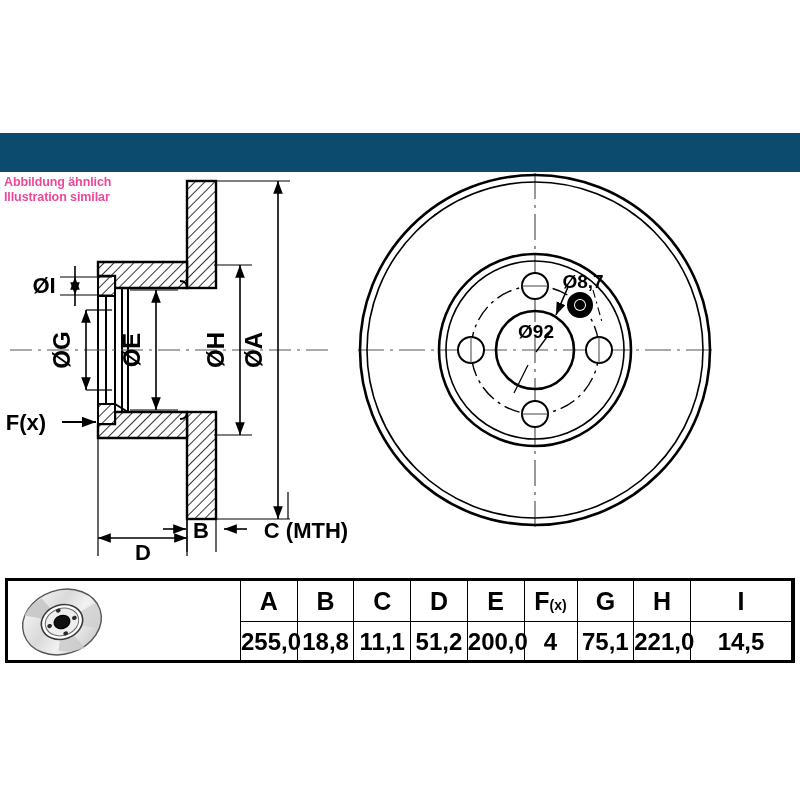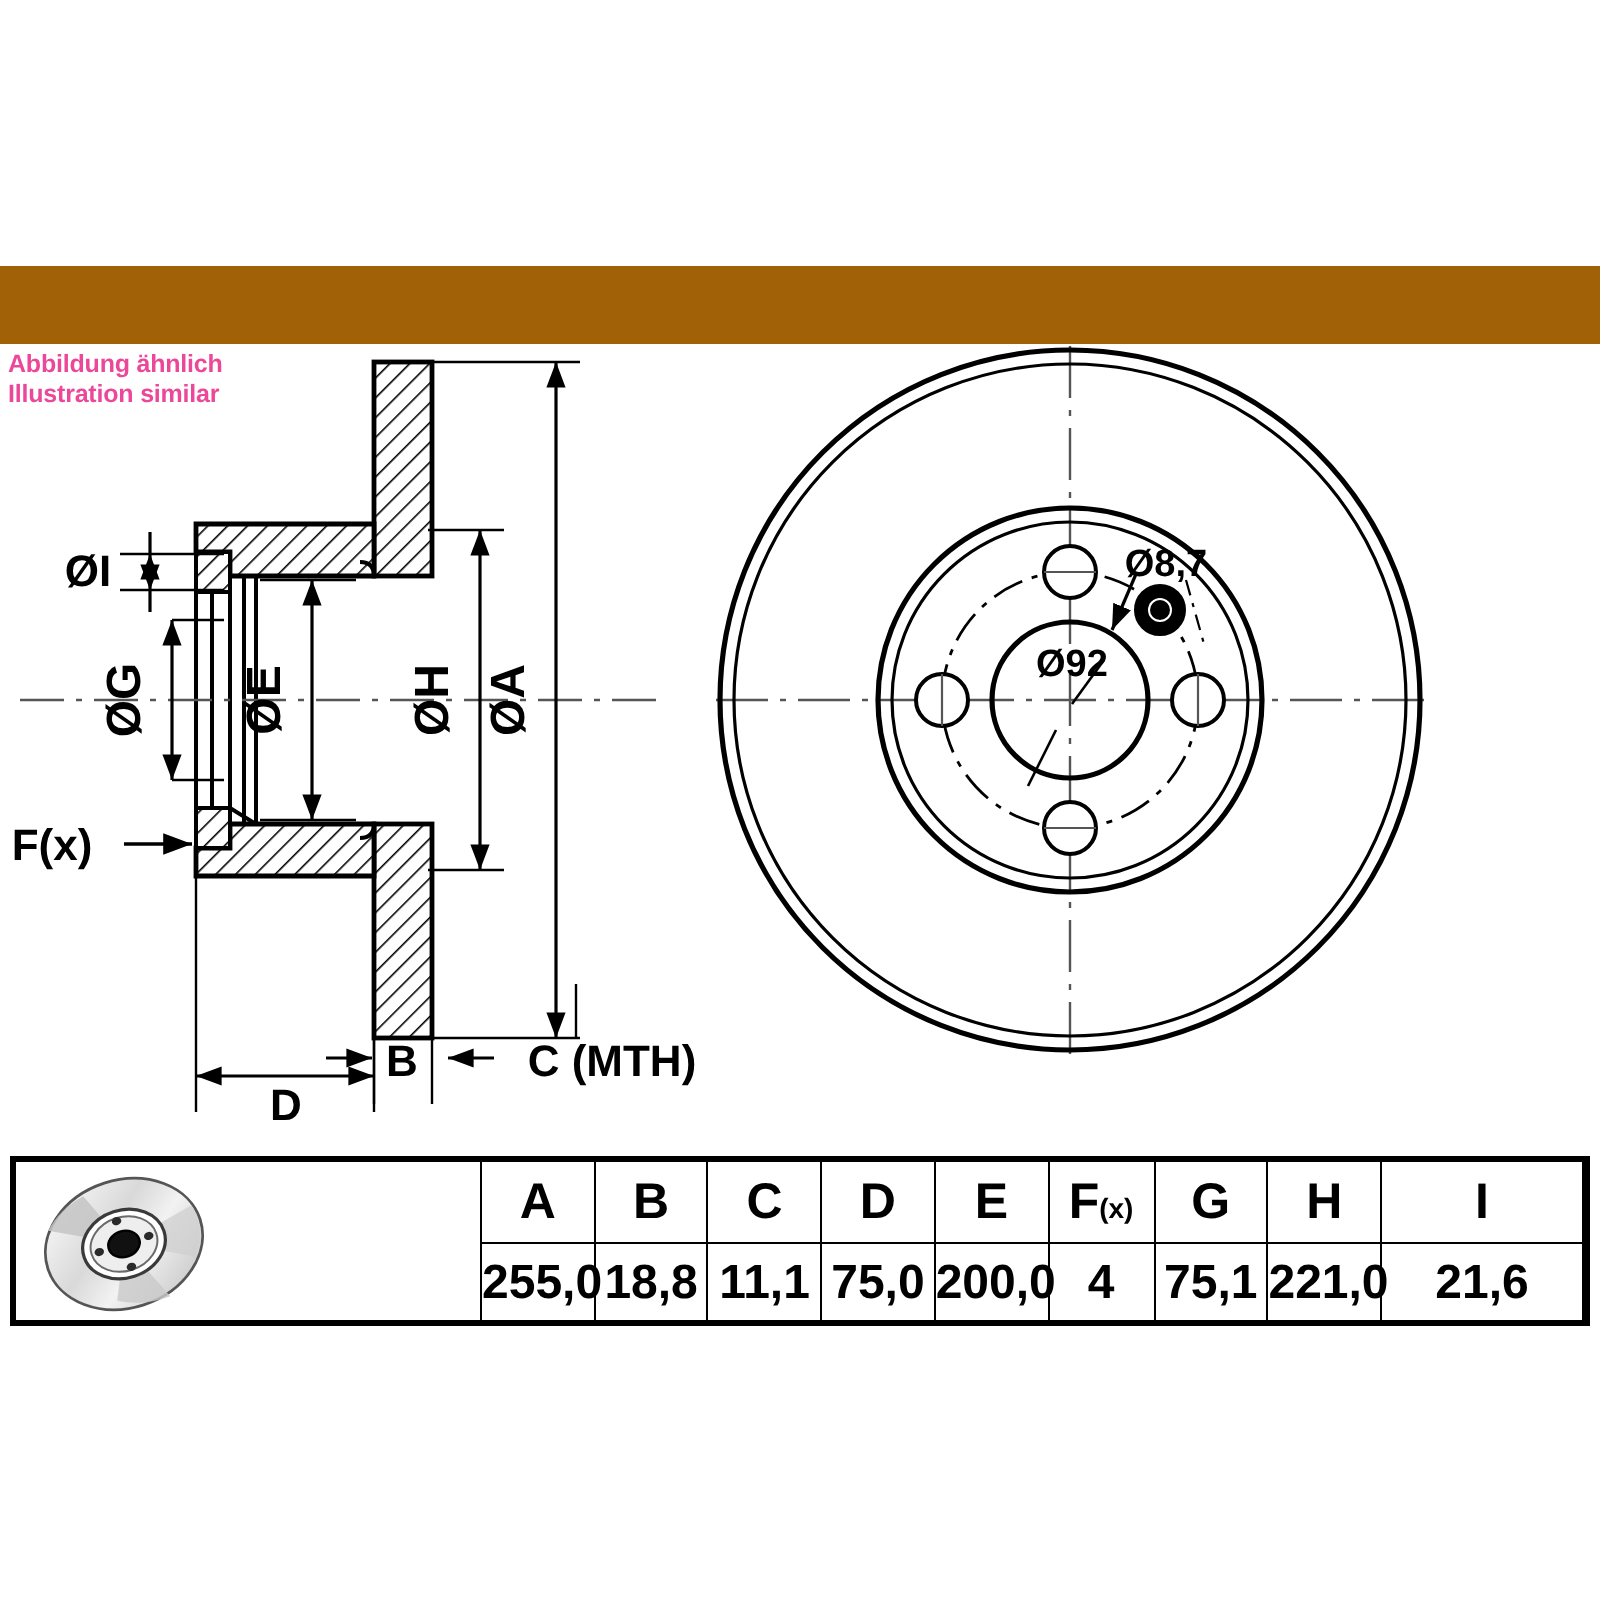--- a/index.html
+++ b/index.html
@@ -21,21 +21,21 @@
     background: #ffffff;
   }
 
   
   .titlebar {
     position: absolute;
     left: 0;
     top: 133px;
     width: 800px;
     height: 39px;
-    background: #a16207;
+    background: #0c4a6e;
   }
   .titlebar .title-text {
     position: absolute;
     left: 0; top: 0;
     width: 800px;
     height: 39px;
     line-height: 39px;
     text-align: center;
     color: #ffffff;
     font-weight: bold;
@@ -368,24 +368,24 @@
         <td>E</td>
         <td class="fx-head" style="width:52px"><span>F</span><span class="fx-sub">(x)</span></td>
         <td>G</td>
         <td>H</td>
         <td style="width:100px">I</td>
       </tr>
       <tr class="val-row">
         <td>255,0</td>
         <td>18,8</td>
         <td>11,1</td>
-        <td>75,0</td>
+        <td>51,2</td>
         <td>200,0</td>
         <td>4</td>
         <td>75,1</td>
         <td>221,0</td>
-        <td>21,6</td>
+        <td>14,5</td>
       </tr>
     </tbody>
       </table>
   </div>
 
 </div>
 
 </body></html>

